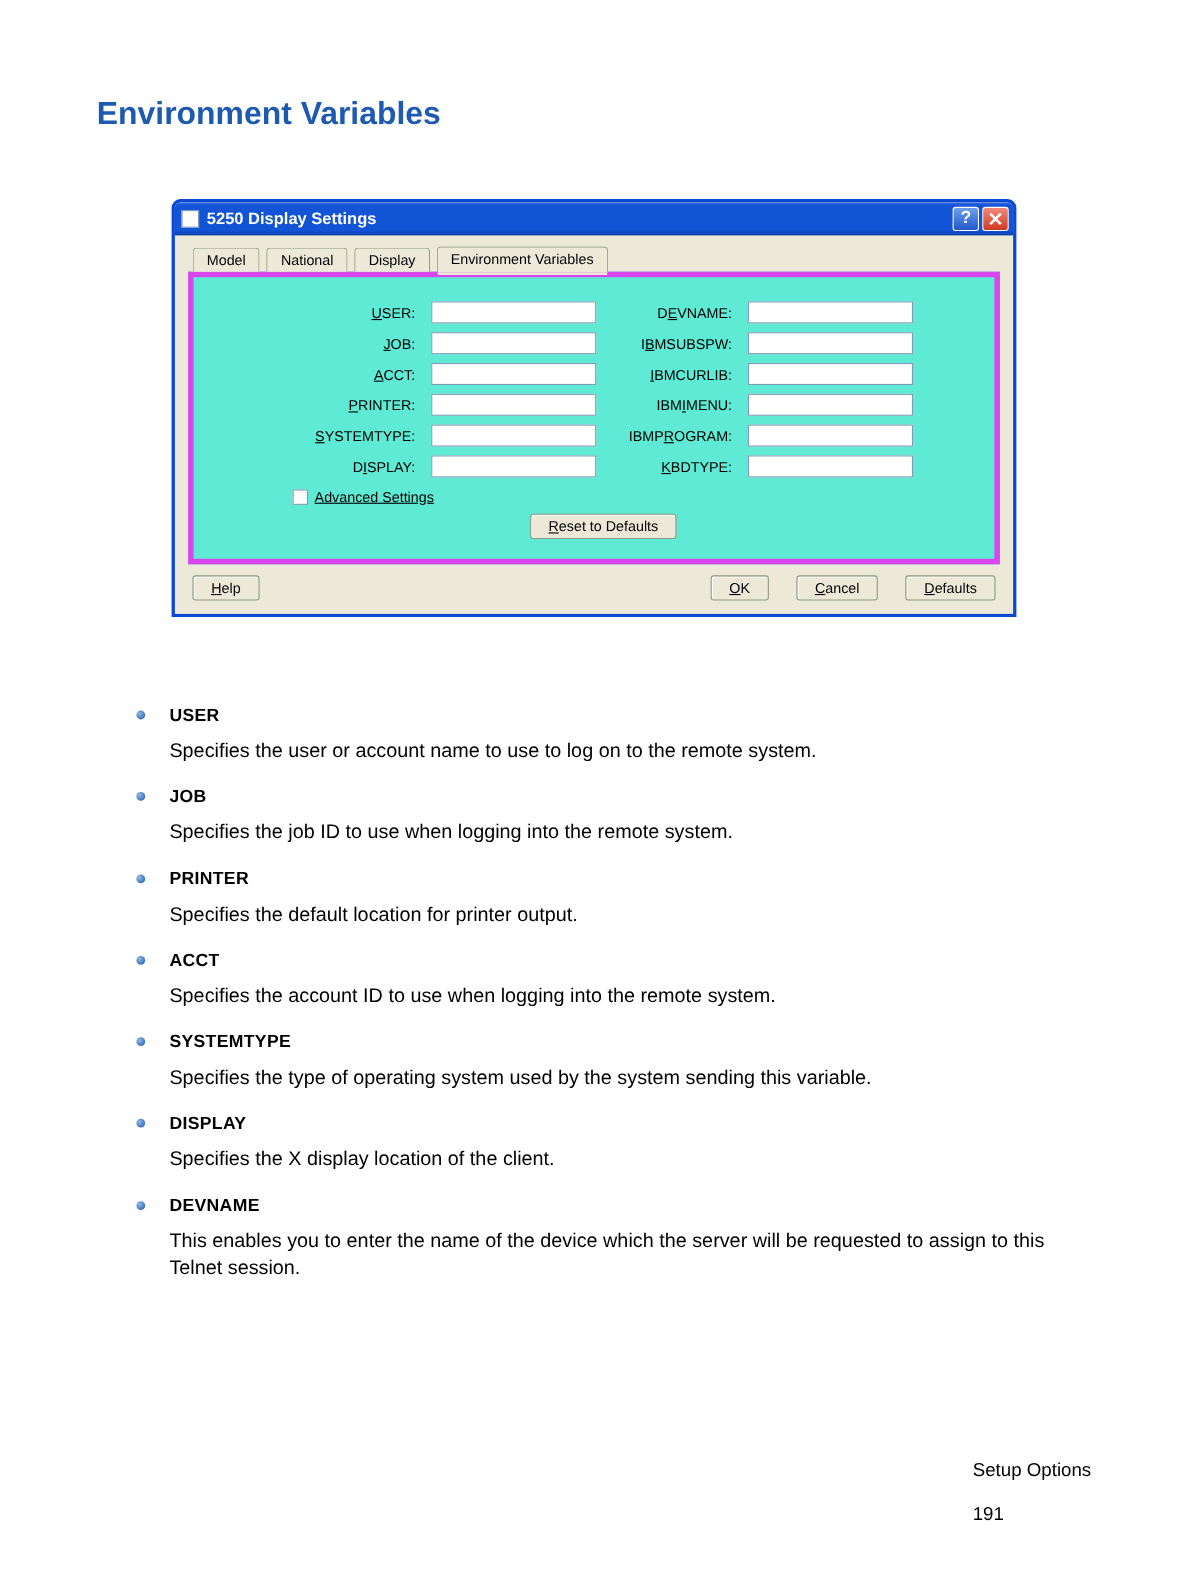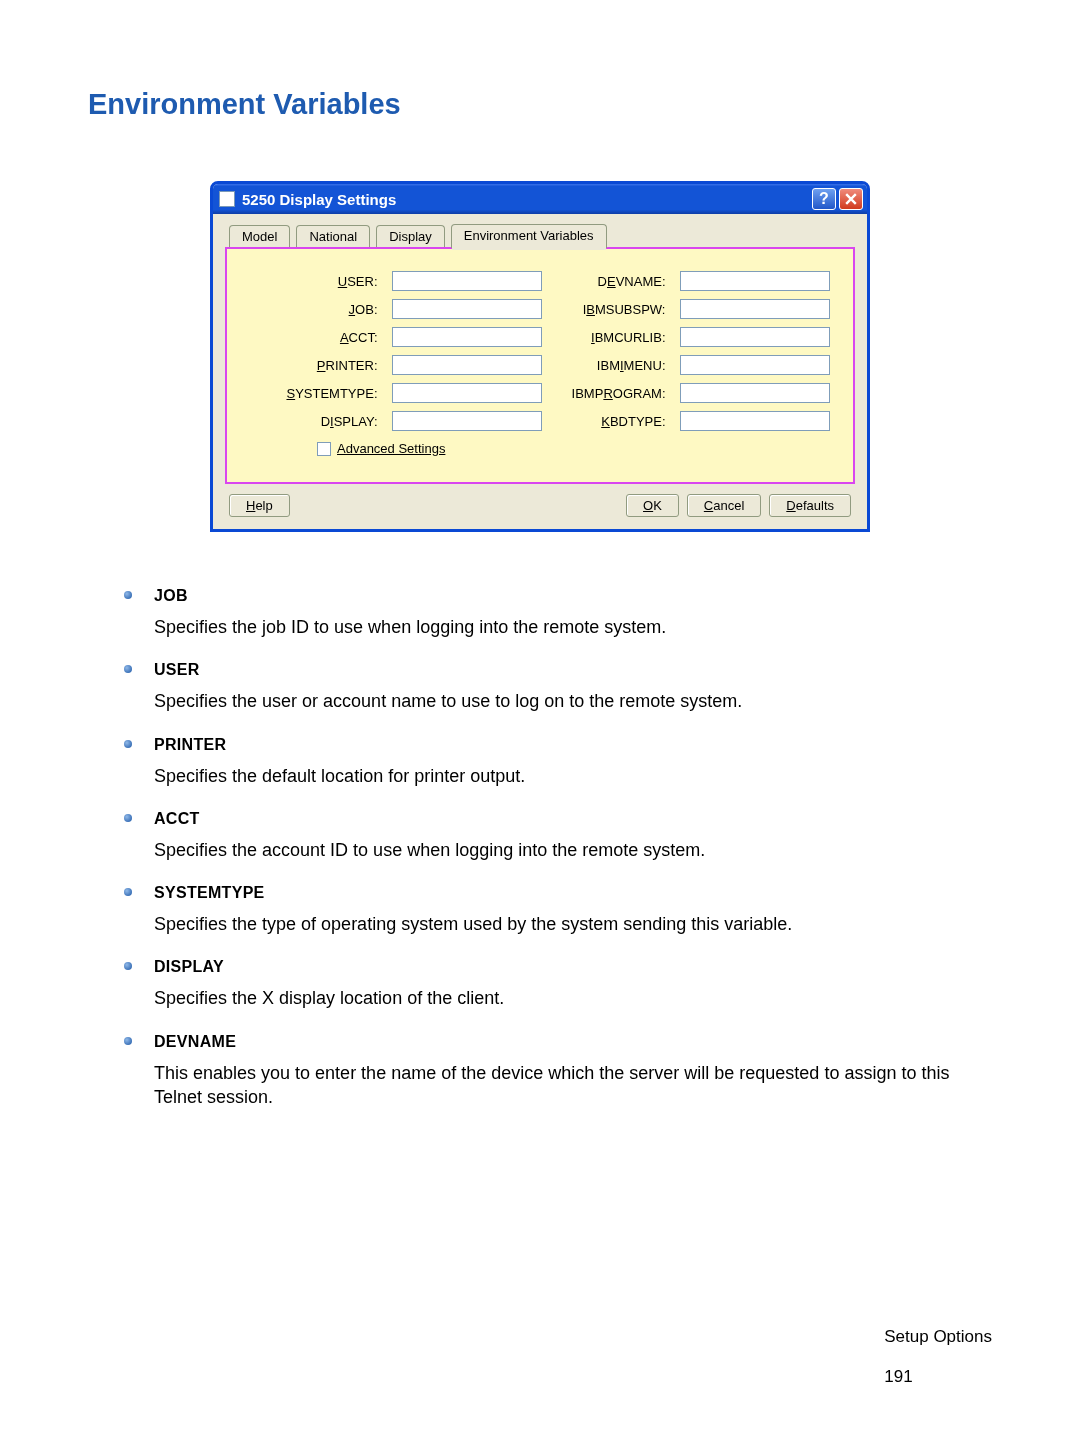--- a/index.html
+++ b/index.html
@@ -14,22 +14,22 @@
       position: relative;
     }
     .page-heading {
       color: #1e5bb0;
       font-size: 29px;
       font-weight: bold;
       margin-bottom: 60px;
       font-family: Arial, Helvetica, sans-serif;
     }
     .dialog-wrap {
-      margin: 0 auto 55px auto;
-      width: 660px;
+      margin: 0 auto 81px auto;
+      width: 768px;
     }
     .dialog-outer {
       border: 3px solid #0a49d4;
       border-radius: 8px 8px 0 0;
       overflow: hidden;
       background: #ece9d8;
     }
     .titlebar {
       background: linear-gradient(to bottom, #3a72e8 0%, #1354d6 8%, #1354d6 85%, #0d3da6 100%);
       height: 30px;
@@ -86,22 +86,22 @@
       background: #ece9d8;
       padding-bottom: 5px;
       position: relative;
       z-index: 3;
     }
     .tab.active::after{
       content:"";
       position:absolute; left:0; right:0; bottom:-2px; height:2px; background:#ece9d8;
     }
     .tab-panel {
-      border: 2px solid #d946ef;
-      background: #fef9c3;
+      border: 5px solid #d946ef;
+      background: #5eead4;
       padding: 22px 3px 18px 20px;
       margin-top: -1px;
     }
     .fields-grid {
       display: grid;
       grid-template-columns: 110px 150px 110px 150px;
       column-gap: 14px;
       row-gap: 8px;
       align-items: center;
       justify-content: center;
@@ -132,21 +132,21 @@
       font-size: 13px;
       cursor: pointer;
       box-shadow: inset 1px 1px 0 #fff;
     }
     .buttons-row {
       display:flex;
       justify-content:space-between;
       align-items:center;
       padding: 10px 4px 2px 4px;
     }
-    .buttons-right { display:flex; gap:8px;justify-content:flex-end; }
+    .buttons-right { display:flex; gap:25px;justify-content:flex-end; }
     .u { text-decoration: underline; }
 
     .def-list { margin-left: 66px; margin-right: 32px; }
     .def-item { margin-bottom: 22px; position: relative; }
     .bullet {
       position:absolute; left:-30px; top:4px;
       width:8px;height:8px;border-radius:50%;
       background: radial-gradient(circle at 35% 35%, #8fb8e8, #1b56a5);
     }
     .def-term { font-weight: bold; font-size: 16px; letter-spacing: 0.3px; margin-bottom: 10px; }
@@ -212,43 +212,46 @@
 
           <div class="fl">D<span class="u">I</span>SPLAY:</div>
           <input class="finput" style="">
           <div class="fl"><span class="u">K</span>BDTYPE:</div>
           <input class="finput" style="">
         </div>
         <div class="chk-row">
           <span class="chk"></span>
           <span>Advanced Settings</span>
         </div>
+        <div class="reset-row">
+          <button class="xp-btn"><span class="u">R</span>eset to Defaults</button>
+        </div>
       </div>
       <div class="buttons-row">
         <button class="xp-btn"><span class="u">H</span>elp</button>
         <div class="buttons-right">
           <button class="xp-btn"><span class="u">O</span>K</button>
           <button class="xp-btn"><span class="u">C</span>ancel</button>
           <button class="xp-btn"><span class="u">D</span>efaults</button>
         </div>
       </div>
     </div>
   </div>
 </div>
 
 <div class="def-list">
   <div class="def-item">
     <span class="bullet"></span>
+    <div class="def-term">USER</div>
+    <div class="def-desc">Specifies the user or account name to use to log on to the remote system.</div>
+  </div>
+  <div class="def-item">
+    <span class="bullet"></span>
     <div class="def-term">JOB</div>
     <div class="def-desc">Specifies the job ID to use when logging into the remote system.</div>
-  </div>
-  <div class="def-item">
-    <span class="bullet"></span>
-    <div class="def-term">USER</div>
-    <div class="def-desc">Specifies the user or account name to use to log on to the remote system.</div>
   </div>
   <div class="def-item">
     <span class="bullet"></span>
     <div class="def-term">PRINTER</div>
     <div class="def-desc">Specifies the default location for printer output.</div>
   </div>
   <div class="def-item">
     <span class="bullet"></span>
     <div class="def-term">ACCT</div>
     <div class="def-desc">Specifies the account ID to use when logging into the remote system.</div>

